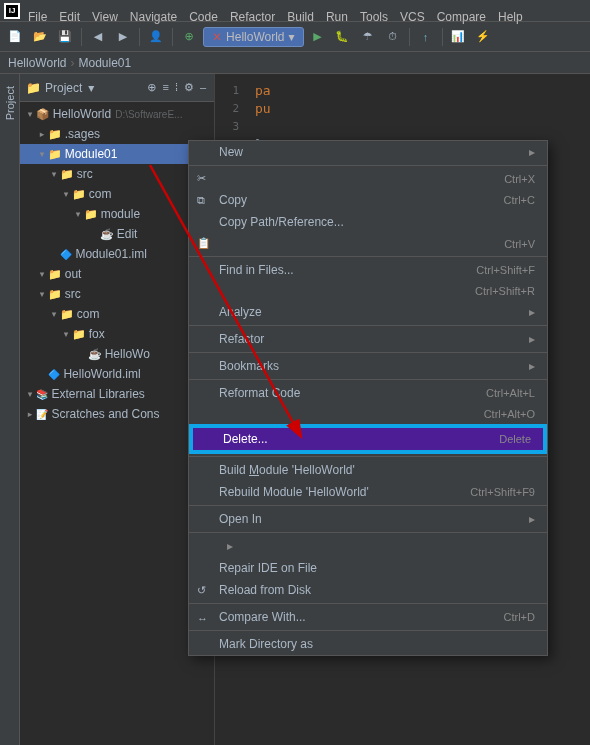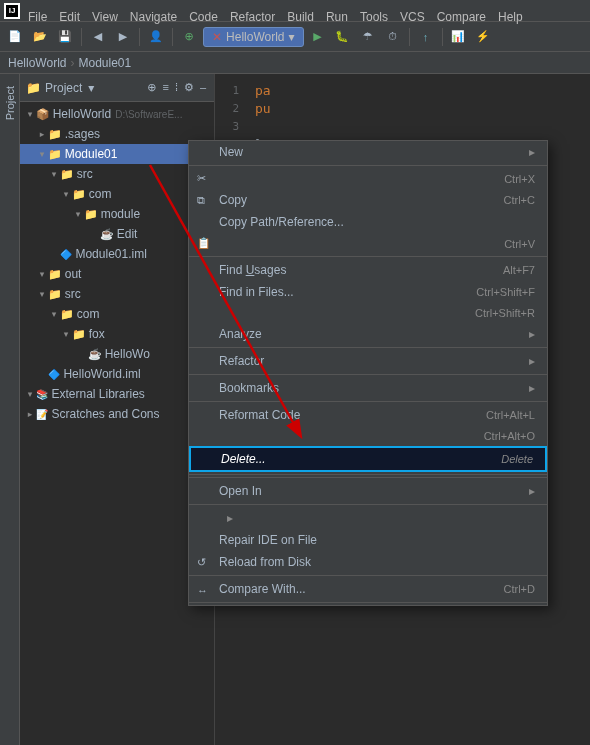--- a/index.html
+++ b/index.html
@@ -153,24 +153,23 @@
     }
     .ctx-item {
       display: flex;
       align-items: center;
       padding: 4px 12px 4px 8px;
       cursor: pointer;
       color: #a9b7c6;
       position: relative;
     }
     .ctx-item.highlighted {
-      background: #0f172a;
-      border: 2px solid #0ea5e9;
+      background: #4c1d95;
+      border: 4px solid #0ea5e9;
       color: #fff;
-      font-style: italic;
     }
     .ctx-item-icon { width: 18px; margin-right: 4px; font-size: 11px; color: #a9b7c6; }
     .ctx-item-label { flex: 1; }
     .ctx-item-shortcut { color: #888; margin-left: auto; font-size: 11px; }
     .ctx-item-arrow { color: #888; margin-left: 8px; }
     .ctx-separator { height: 1px; background: #555; margin: 2px 0; }
     .ctx-item .underline { text-decoration: underline; }
 
     
     .red-arrow {
@@ -436,25 +435,20 @@
       <span class="ctx-item-icon"></span>
       <span class="ctx-item-label">Copy Path/Reference...</span>
     </div>
 
     <div class="ctx-item">
       <span class="ctx-item-icon">📋</span>
       <span class="ctx-item-shortcut">Ctrl+V</span>
     </div>
     <div class="ctx-separator"></div>
 
-    <div class="ctx-item">
-      <span class="ctx-item-icon"></span>
-      <span class="ctx-item-label">Find <span class="underline">U</span>sages</span>
-      <span class="ctx-item-shortcut">Alt+F7</span>
-    </div>
 
     <div class="ctx-item">
       <span class="ctx-item-icon"></span>
       <span class="ctx-item-label">Find in Files...</span>
       <span class="ctx-item-shortcut">Ctrl+Shift+F</span>
     </div>
 
     <div class="ctx-item">
       <span class="ctx-item-icon"></span>
       <span class="ctx-item-shortcut">Ctrl+Shift+R</span>
@@ -492,21 +486,30 @@
       <span class="ctx-item-shortcut">Ctrl+Alt+O</span>
     </div>
 
     <div class="ctx-item highlighted">
       <span class="ctx-item-icon"></span>
       <span class="ctx-item-label">Delete...</span>
       <span class="ctx-item-shortcut">Delete</span>
     </div>
     <div class="ctx-separator"></div>
 
-
+    <div class="ctx-item">
+      <span class="ctx-item-icon"></span>
+      <span class="ctx-item-label">Build <span class="underline">M</span>odule 'HelloWorld'</span>
+    </div>
+
+    <div class="ctx-item">
+      <span class="ctx-item-icon"></span>
+      <span class="ctx-item-label">Rebuild Module 'HelloWorld'</span>
+      <span class="ctx-item-shortcut">Ctrl+Shift+F9</span>
+    </div>
     <div class="ctx-separator"></div>
 
     <div class="ctx-item">
       <span class="ctx-item-icon"></span>
       <span class="ctx-item-label">Open In</span>
       <span class="ctx-item-arrow">▸</span>
     </div>
     <div class="ctx-separator"></div>
 
     <div class="ctx-item">
@@ -525,20 +528,24 @@
     </div>
     <div class="ctx-separator"></div>
 
     <div class="ctx-item">
       <span class="ctx-item-icon">↔</span>
       <span class="ctx-item-label">Compare With...</span>
       <span class="ctx-item-shortcut">Ctrl+D</span>
     </div>
     <div class="ctx-separator"></div>
 
+    <div class="ctx-item">
+      <span class="ctx-item-icon"></span>
+      <span class="ctx-item-label">Mark Directory as</span>
+    </div>
   </div>
 
   <svg class="red-arrow" viewBox="0 0 220 350">
     <defs>
       <marker id="arrowhead" markerWidth="8" markerHeight="6" refX="6" refY="3" orient="auto">
         <polygon points="0 0, 8 3, 0 6" fill="#cc0000"></polygon>
       </marker>
     </defs>
     <line x1="20" y1="10" x2="170" y2="280" stroke="#cc0000" stroke-width="2.5" marker-end="url(#arrowhead)"></line>
   </svg>

